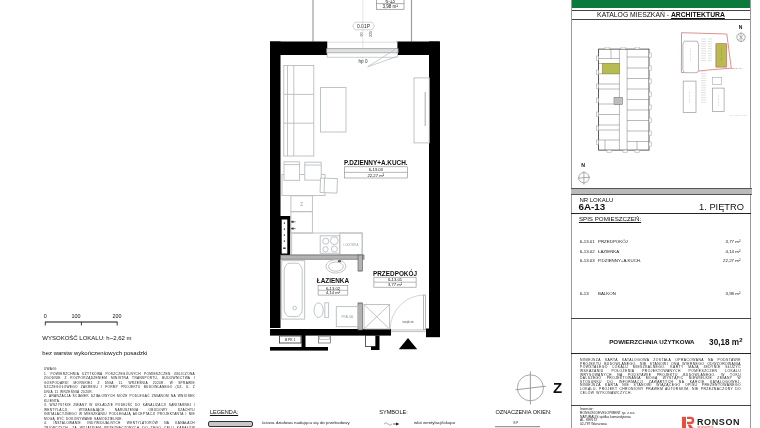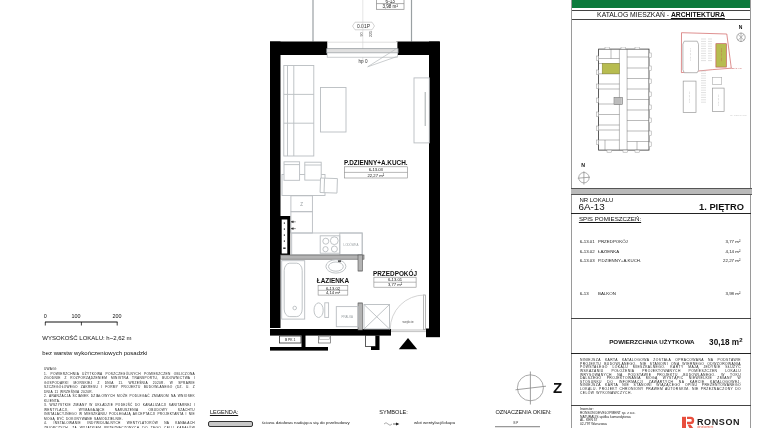--- a/index.html
+++ b/index.html
@@ -414,23 +414,23 @@
   <text x="70.8" y="6" font-size="5" font-weight="bold" fill="#111">N</text>
   <circle cx="73" cy="14.3" r="4.2" fill="none" stroke="#888" stroke-width="0.7"></circle>
   <line x1="70" y1="11.3" x2="76" y2="17.3" stroke="#888" stroke-width="0.6"></line>
   <line x1="76" y1="11.3" x2="70" y2="17.3" stroke="#888" stroke-width="0.6"></line>
   <line x1="73" y1="9.6" x2="73" y2="19" stroke="#888" stroke-width="0.6"></line>
 </svg>
 
 <div class="abs" style="left:570.7px;top:187.7px;width:181.3px;height:7.8px;background:#b9b9b9;border-top:0.8px solid #555;border-bottom:0.8px solid #555;box-sizing:border-box;"></div>
 
 <div class="abs" style="left:579.4px;top:196.6px;font-size:6px;color:#111;">NR LOKALU</div>
-<div class="abs" style="left:578.5px;top:201.2px;font-size:9.8px;font-weight:normal;color:#111;">6A-13</div>
-
-<div class="abs" style="left:644px;top:201.6px;width:100px;text-align:right;font-size:9.3px;font-weight:bold;color:#111;">1. PIĘTRO</div>
+<div class="abs" style="left:578.5px;top:201.2px;font-size:9.8px;font-weight:bold;color:#111;">6A-13</div>
+
+<div class="abs" style="left:644px;top:201.6px;width:100px;text-align:right;font-size:9.3px;font-weight:normal;color:#111;">1. PIĘTRO</div>
 
 <div class="abs" style="left:570.7px;top:213.2px;width:180.6px;height:1.1px;background:#222;"></div>
 
 <div class="abs" style="left:578.9px;top:214.8px;font-size:6.2px;color:#111;text-decoration:underline;">SPIS POMIESZCZEŃ:</div>
 
 <div class="abs" style="left:579.8px;top:239.3px;font-size:4.4px;color:#222;">6-13.01</div>
 <div class="abs" style="left:598px;top:239.3px;font-size:4.4px;color:#222;">PRZEDPOKÓJ</div>
 <div class="abs" style="left:690px;top:239.3px;width:50.4px;text-align:right;font-size:4.4px;color:#222;">3,77 m²</div>
 <div class="abs" style="left:579.8px;top:248.7px;font-size:4.4px;color:#222;">6-13.02</div>
 <div class="abs" style="left:598px;top:248.7px;font-size:4.4px;color:#222;">ŁAZIENKA</div>

